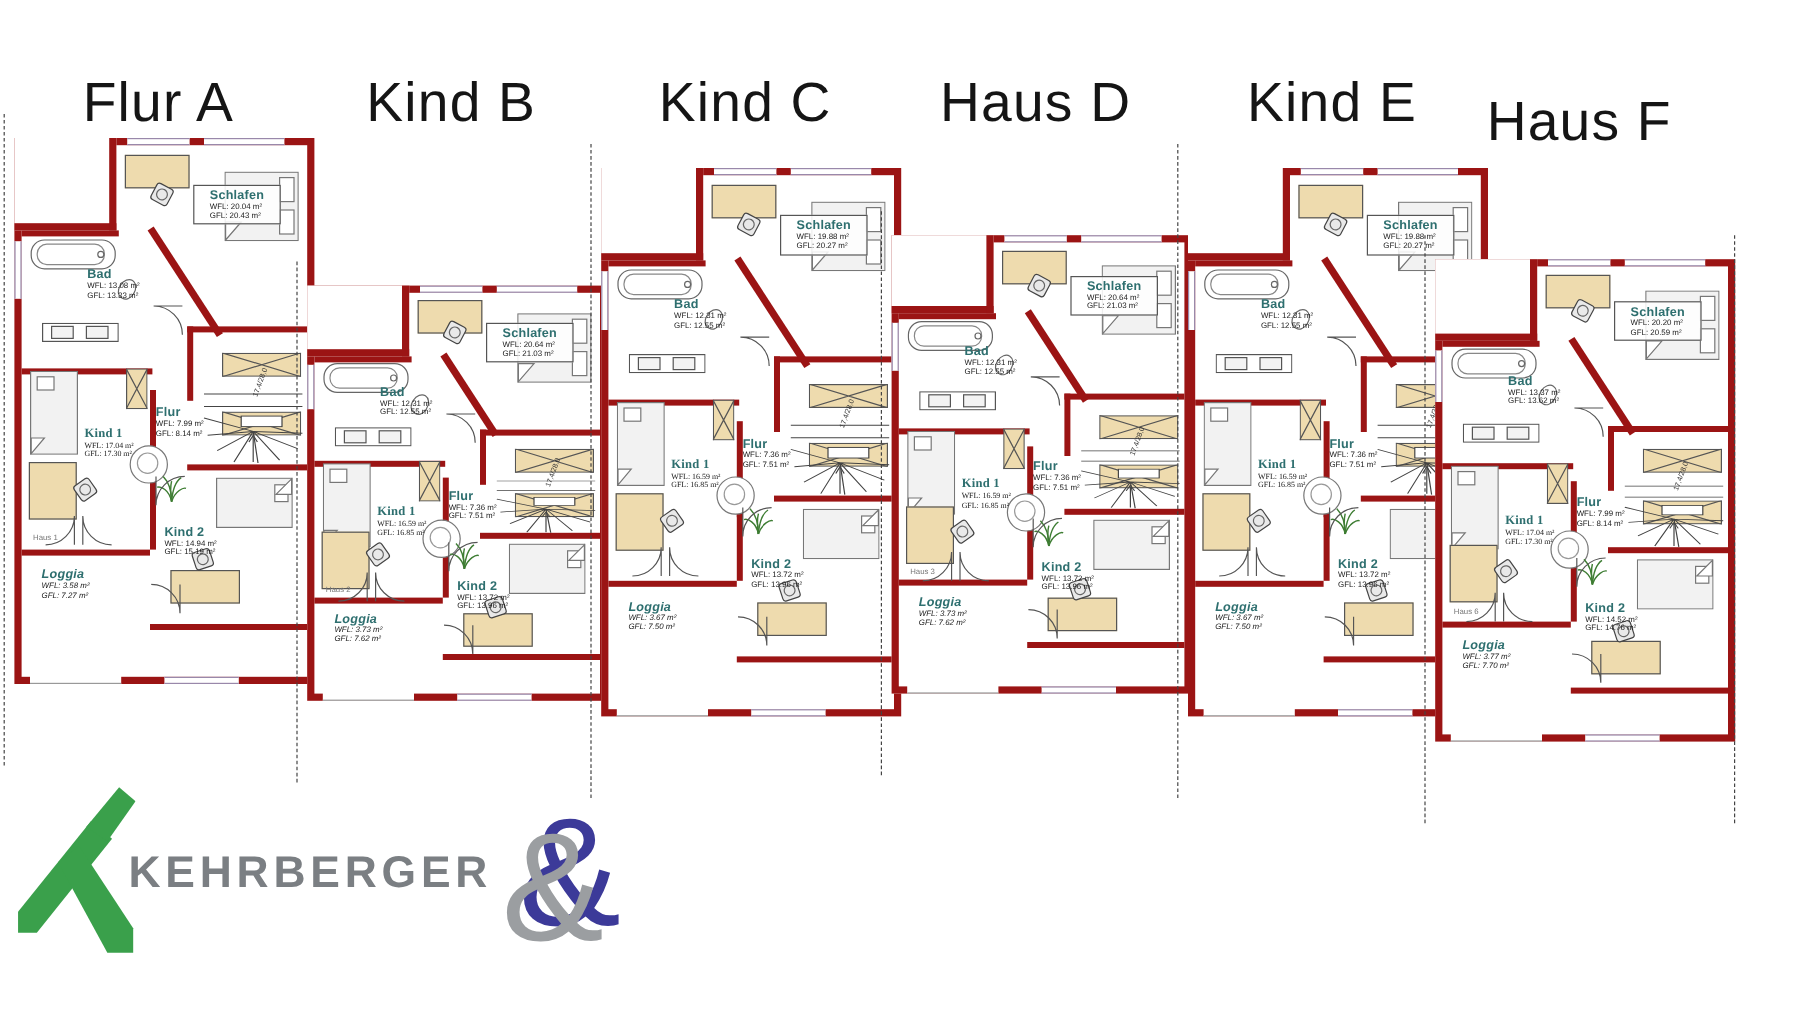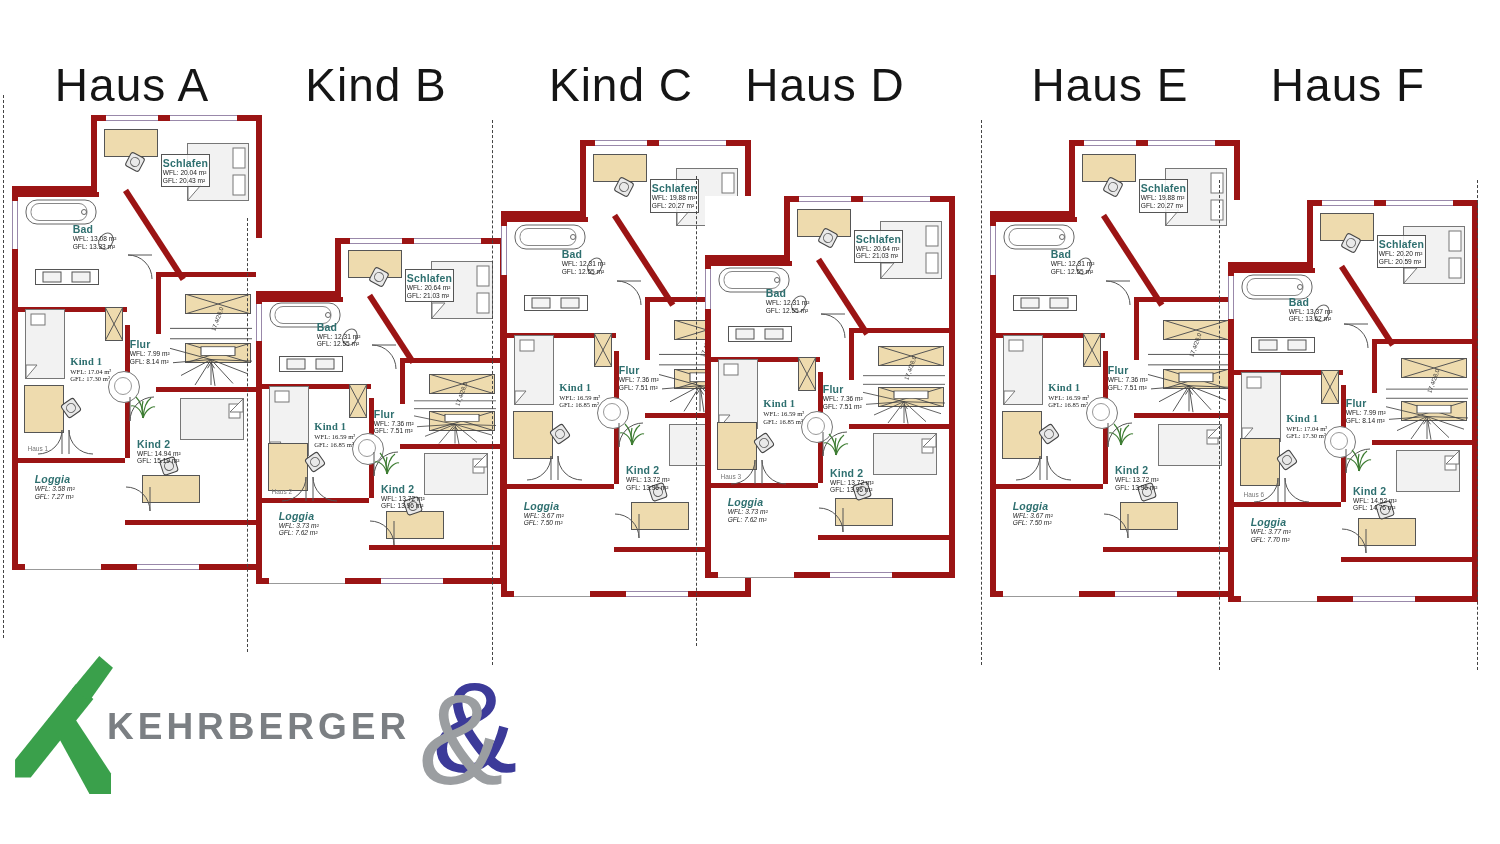--- a/index.html
+++ b/index.html
@@ -3,23 +3,23 @@
 <meta charset="utf-8">
 <style>
   html,body{margin:0;padding:0;background:#fff;}
   #canvas{position:relative;width:1500px;height:844px;background:#fff;overflow:hidden;
           font-family:"Liberation Sans",sans-serif;}
   
   article.house{position:absolute;top:0;bottom:0;width:248px;}
   .h0{--pt:115px;--ph:443px;left:8px;}
   .h1{--pt:238px;--ph:334px;left:252px;}
   .h2{--pt:140px;--ph:445px;left:497px;}
-  .h3{--pt:196px;--ph:370px;left:701px;}
+  .h3{--pt:196px;--ph:370px;left:739px;}
   .h4{--pt:140px;--ph:445px;left:986px;}
-  .h5{--pt:200px;--ph:390px;left:1224px;}
+  .h5{--pt:200px;--ph:390px;left:1192px;margin-top:16px;}
   article.house::before{content:"";position:absolute;left:-5px;top:calc(var(--pt) - 20px);
       height:calc(var(--ph) + 100px);border-left:1.5px dashed #444;}
   .h5::after{content:"";position:absolute;right:-6px;top:calc(var(--pt) - 20px);
       height:calc(var(--ph) + 100px);border-left:1.5px dashed #444;}
   .house-title{position:absolute;top:58px;left:0;width:100%;margin:0;text-align:center;
       font-size:46px;font-weight:400;color:#151515;letter-spacing:1px;}
   .plan{position:absolute;left:4px;width:238px;top:var(--pt);height:var(--ph);
       background:#fff;border:6px solid #9b1414;}
   
   .cut-tl{position:absolute;left:-6px;top:-6px;width:33%;height:16%;background:#fff;
@@ -44,21 +44,21 @@
   .winv{width:6px;border-left:1.5px solid #98a;border-right:1.5px solid #98a;box-sizing:border-box;}
   .w-top1{top:-6px;left:37%;width:22%;}
   .w-top2{top:-6px;left:64%;width:28%;}
   .w-left{left:-6px;top:18%;height:11%;}
   .w-bot{bottom:-6px;left:50%;width:26%;}
   .w-log{bottom:-6px;left:3%;width:32%;border-bottom:1.5px solid #999;height:6px;}
   
   .rl{position:absolute;line-height:1.15;}
   .rl b{display:block;font-size:10.5px;font-weight:700;color:#2e6f6f;letter-spacing:.2px;}
   .rl span{display:block;font-size:6.6px;color:#1a1a1a;}
-  .rl-schlafen{left:60%;top:7.5%;background:rgba(255,255,255,.85);border:1px solid #555;padding:2px 1px;}
+  .rl-schlafen{left:60%;top:7.5%;background:rgba(255,255,255,.85);border:1px solid #555;padding:2px 13px;}
   .rl-bad{left:23%;top:23%;}
   .rl-flur{left:47%;top:49%;}
   .rl-kind1{left:22%;top:53%;font-family:Liberation Serif, serif;}
   .rl-kind2{left:50%;top:71.5%;}
   .rl-loggia{left:7%;top:79.5%;font-style:italic;}
   .unit-label{position:absolute;left:4%;top:73.2%;font-size:6.5px;color:#777;}
   .stair-note{position:absolute;right:26px;top:44%;font-size:6px;color:#333;
       transform:rotate(-70deg);white-space:nowrap;}
   
   .fx{position:absolute;}
@@ -107,21 +107,21 @@
       font-size:70px;font-weight:700;color:#2d2e87;letter-spacing:-2px;}
   #ehem .tag{position:absolute;left:18px;top:210px;width:210px;height:28px;border:2px solid #2d2e87;
       background:#fff;text-align:center;font-size:24px;color:#2d2e87;letter-spacing:1px;line-height:28px;}
 </style>
 </head>
 <body>
 
 <div id="canvas">
   <section id="houses">
   <article class="house h0">
-    <h2 class="house-title">Haus A</h2>
+    <h2 class="house-title">Flur A</h2>
     <div class="plan">
       <div class="cut-tl"></div>
       <i class="w wh bad-top"></i>
       <i class="w wh bad-bot"></i>
       <i class="w wh schl-bot"></i>
       <i class="w wv stair-l"></i>
       <i class="w wh stair-b"></i>
       <i class="w wv k2-l"></i>
       <i class="w wv k1-r"></i>
       <i class="w wh k1-b"></i>
@@ -671,21 +671,21 @@
       <div class="rl rl-loggia">
         <b>Loggia</b>
         <span>WFL: 3.73 m²</span>
         <span>GFL: 7.62 m²</span>
       </div>
       <span class="unit-label">Haus 3</span>
     </div>
   </article>
 
   <article class="house h4">
-    <h2 class="house-title">Haus E</h2>
+    <h2 class="house-title">Kind E</h2>
     <div class="plan">
       <div class="cut-tl"></div>
       <i class="w wh bad-top"></i>
       <i class="w wh bad-bot"></i>
       <i class="w wh schl-bot"></i>
       <i class="w wv stair-l"></i>
       <i class="w wh stair-b"></i>
       <i class="w wv k2-l"></i>
       <i class="w wv k1-r"></i>
       <i class="w wh k1-b"></i>

